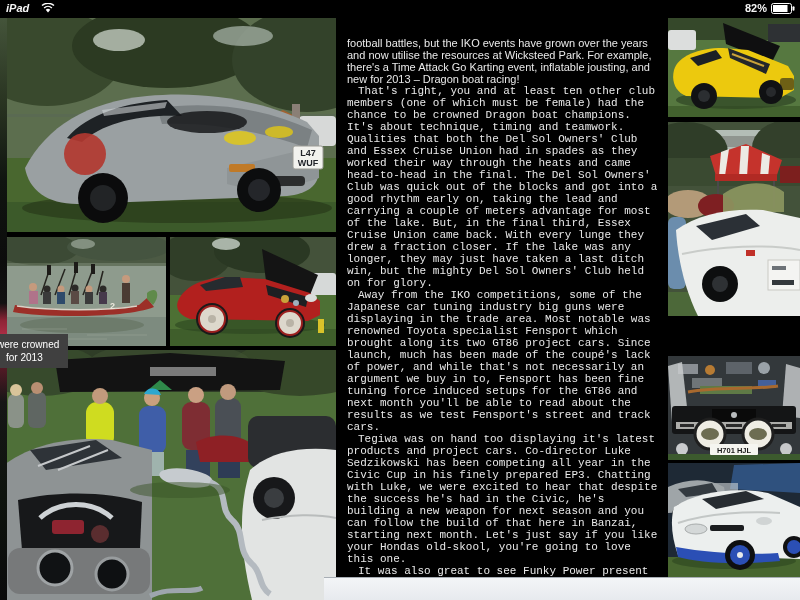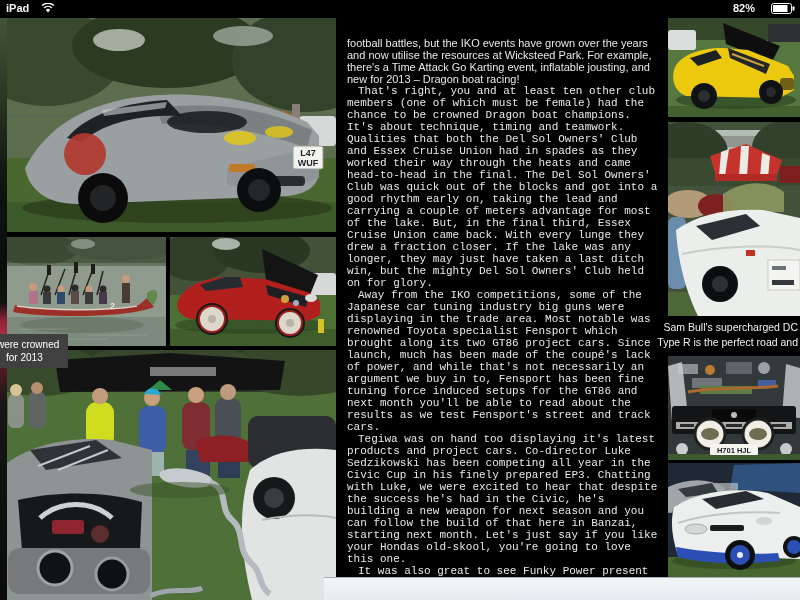--- a/index.html
+++ b/index.html
@@ -1,23 +1,23 @@
 <!DOCTYPE html>
 <html><head>
 <meta charset="utf-8">
 <style>
   html,body{margin:0;padding:0;background:#000;}
   .stage{position:relative;width:800px;height:600px;background:#000;overflow:hidden;
          font-family:"Liberation Sans",sans-serif;}
   
   .statusbar{position:absolute;left:0;top:0;width:800px;height:18px;background:#000;
              color:#f5f5f5;font-size:11px;font-weight:bold;z-index:30;}
-  .sb-left{position:absolute;left:6px;top:2px;display:flex;align-items:center;gap:12px;}
+  .sb-left{position:absolute;left:6px;top:2px;display:flex;align-items:center;gap:12px;font-style:italic;}
   .sb-time{position:absolute;left:0;right:0;top:2px;text-align:center;}
-  .sb-right{position:absolute;right:5px;top:2px;display:flex;align-items:center;gap:16px;}
+  .sb-right{position:absolute;right:5px;top:2px;display:flex;align-items:center;gap:4px;}
   .sb-icon{display:block;}
   
   .ph{position:absolute;overflow:hidden;background:#1a1a1a;}
   .ph svg{display:block;width:100%;height:100%;}
   
   .article{position:absolute;left:347px;top:37px;width:314px;color:#e9e9e9;
            font-size:11px;line-height:12px;z-index:5;}
   .article p{margin:0;}
   .article p + p{text-indent:11px;font-family:Liberation Mono, monospace;}
   
@@ -286,24 +286,20 @@
       <path d="M14,132 C50,124 100,122 132,128" stroke="#c9ccc9" stroke-width="2" fill="none"></path>
       <circle cx="52" cy="162" r="18" fill="#0d0e0f"></circle>
         <circle cx="52" cy="162" r="8" fill="#2e3134"></circle>
       <rect x="78" y="128" width="9" height="6" fill="#c03028"></rect>
       <rect x="100" y="138" width="32" height="30" fill="#f4f4f2" stroke="#c9c9c4"></rect>
       <rect x="104" y="158" width="22" height="5" fill="#34383c"></rect>
       <rect x="104" y="144" width="14" height="4" fill="#6d7277"></rect>
     </svg>
   </div>
 
-  <div class="cap-right">
-    <div>Sam Bull's supercharged DC</div>
-    <div>Type R is the perfect road and</div>
-  </div>
 
   <div class="ph" style="left:668px;top:356px;width:132px;height:104px;">
     <svg viewBox="0 0 132 104" preserveAspectRatio="none">
       <rect width="132" height="104" fill="#33383b"></rect>
       <rect x="10" y="8" width="20" height="10" fill="#8a8f94"></rect>
       <circle cx="42" cy="14" r="5" fill="#b77b33"></circle>
       <rect x="58" y="6" width="26" height="12" fill="#5d6369"></rect>
       <circle cx="96" cy="12" r="6" fill="#9aa2a8"></circle>
       <rect x="24" y="22" width="30" height="10" fill="#6f7578"></rect>
       <rect x="32" y="30" width="52" height="8" fill="#5f7a46"></rect>

